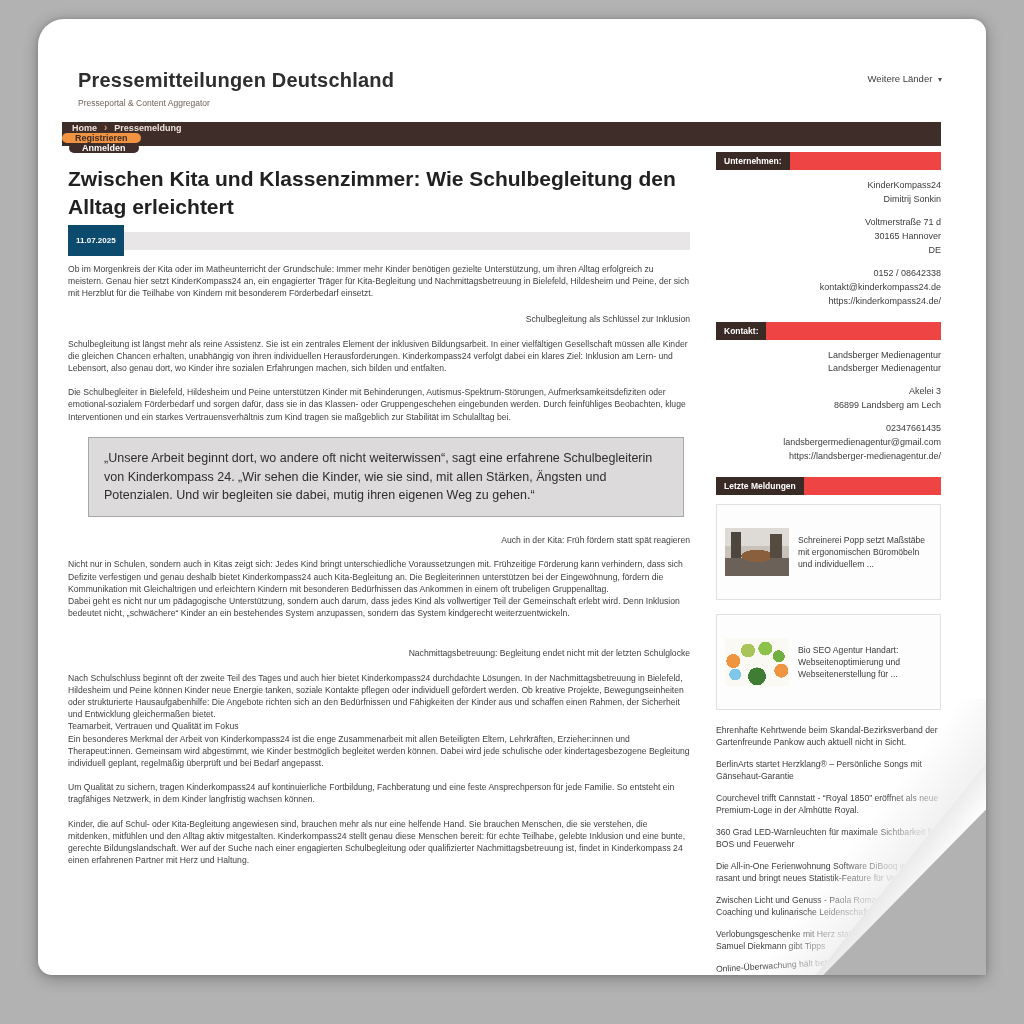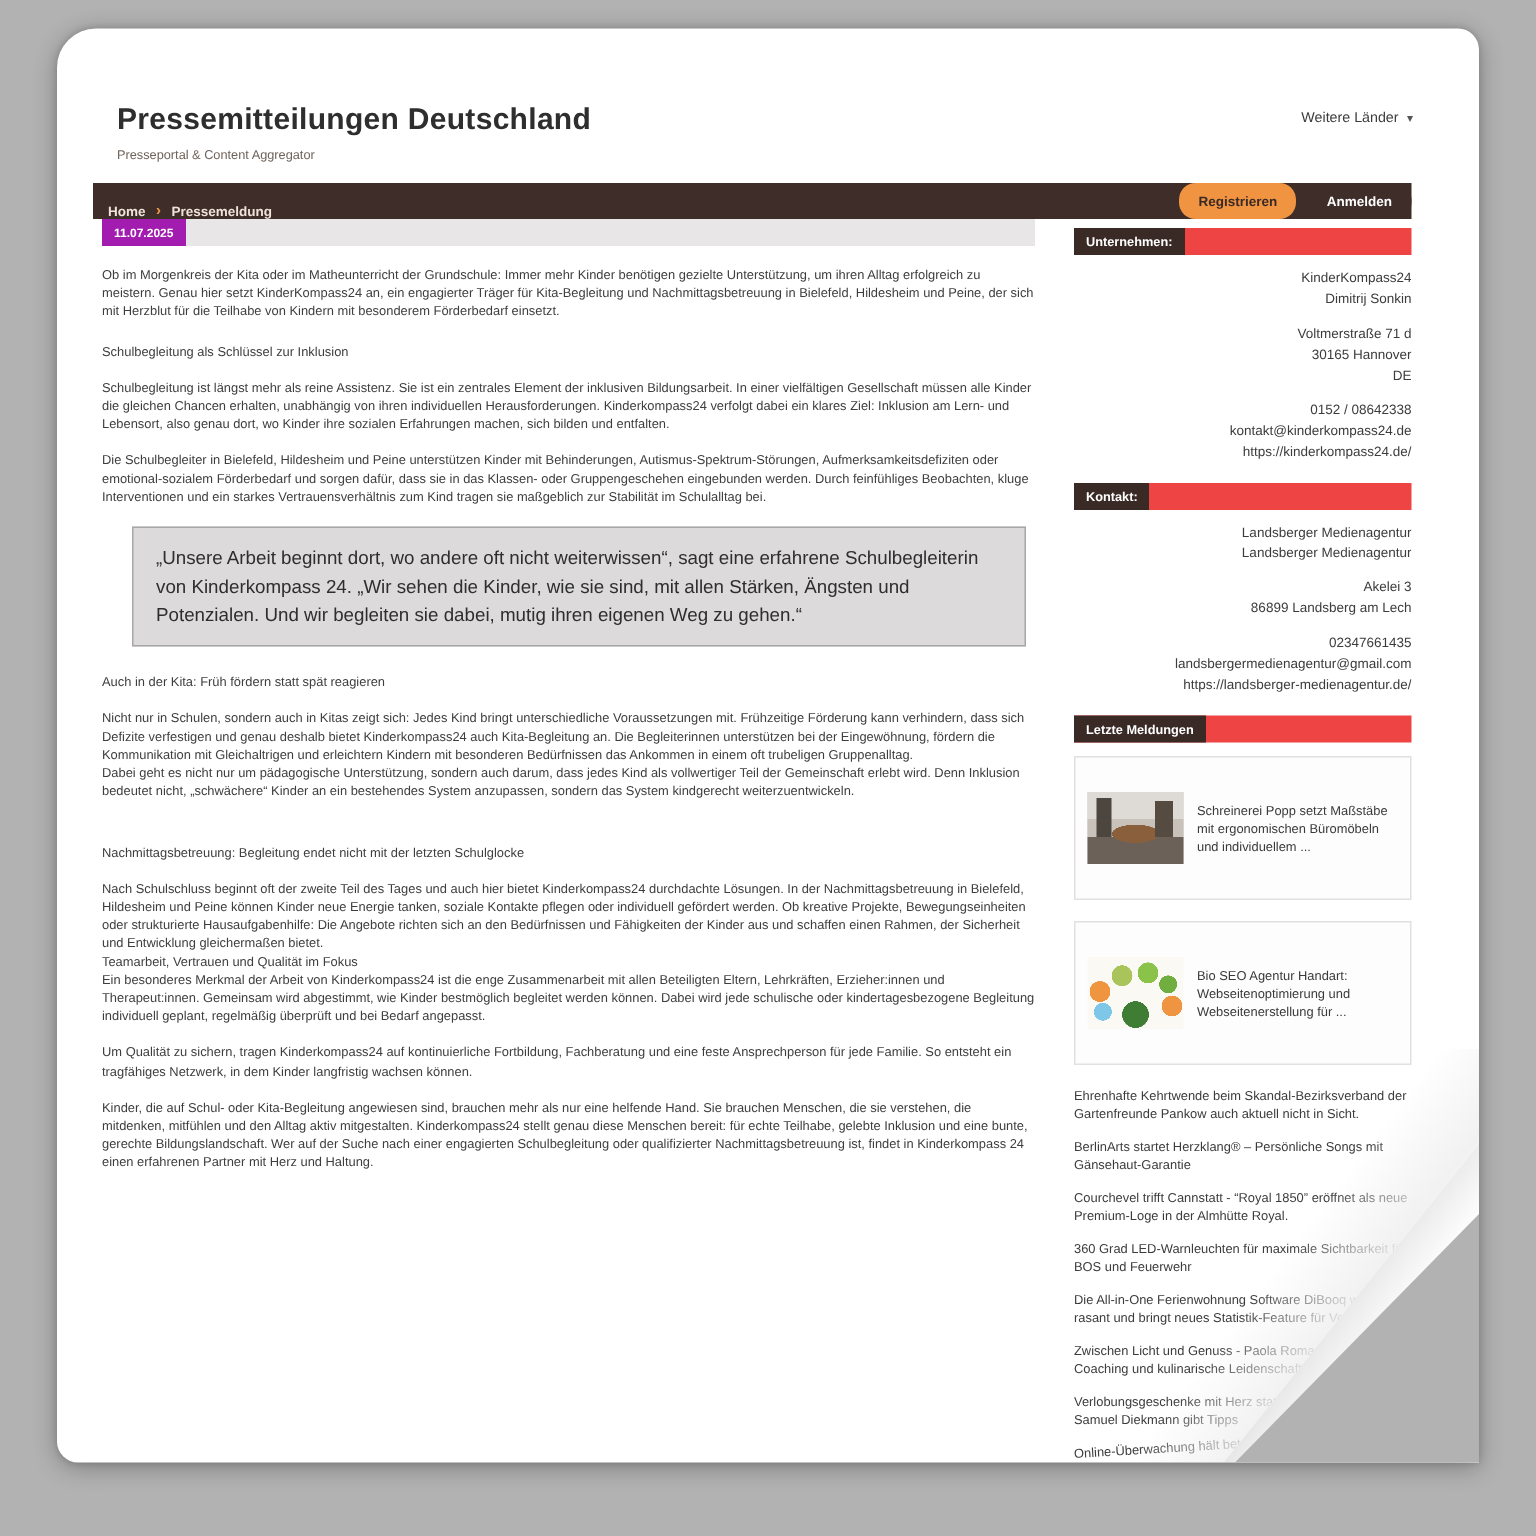--- a/index.html
+++ b/index.html
@@ -29,40 +29,40 @@
     clip-path:polygon(100% 0, 100% 40%, 28% 100%, 0 100%, 0 60%, 55% 0);
     z-index:41;pointer-events:none;
   }
   
   .hdr{display:flex;justify-content:space-between;align-items:flex-start;padding:50px 44px 12px 40px;}
   .logo-title{font-size:20px;font-weight:600;color:#2e2e2e;letter-spacing:.2px;}
   .logo-sub{font-size:8.5px;color:#6f6259;margin-top:6px;}
   .country{font-size:9.5px;color:#3c3c3c;margin-top:4px;cursor:pointer;}
   .country .caret{font-size:8px;color:#555;margin-left:3px;}
   
-  .nav{height:24px;margin:2px 45px 0 24px;background:#3f2d29;display:flex;align-items:flex-end;}
+  .nav{height:24px;margin:2px 45px 0 24px;background:#3f2d29;display:flex;align-items:flex-start;flex-direction:column;}
   .crumbs{display:flex;align-items:center;gap:7px;padding-left:10px;font-size:9px;font-weight:700;}
   .crumb{color:#efe3da;cursor:pointer;}
   .crumb-sep{color:#ef9a4d;font-size:10px;}
   .nav-spacer{flex:1;}
   .btn{height:24px;display:flex;align-items:center;padding:0 13px;font-size:9px;font-weight:700;cursor:pointer;border-radius:11px;}
   .btn-register{background:#f19442;color:#3a2a26;}
   .btn-login{background:#3f2d29;color:#fdfdfd;margin-left:7px;margin-right:0;}
   
   .content{display:flex;margin:0 45px 0 24px;}
   .main{width:654px;padding:0 26px 0 6px;box-sizing:border-box;position:relative;max-height:792px;overflow:hidden;}
   .main::after{content:"";position:absolute;left:0;right:0;bottom:0;height:18px;
     background:linear-gradient(rgba(255,255,255,0), #ffffff 90%);}
   .side{flex:1;padding-top:6px;min-width:0;}
   
   h1.title{font-size:21px;font-weight:600;color:#212121;line-height:1.33;margin:19px 0 11px;}
   .date-strip{background:#e8e6e6;height:18px;display:flex;align-items:center;margin-bottom:13px;}
-  .date-badge{background:#a21caf;color:#ffffff;font-size:8px;font-weight:700;padding:0 8px;height:18px;display:flex;align-items:center;}
+  .date-badge{background:#0c4a6e;color:#ffffff;font-size:8px;font-weight:700;padding:0 8px;height:31px;display:flex;align-items:center;}
   .p,.h{font-size:8.6px;line-height:1.42;color:#3e3e3e;white-space:pre-line;margin:0 0 12px;}
-  .h{margin:14px 0 12px;}
+  .h{margin:14px 0 12px;text-align:right;}
   .h.gap-sm{margin-top:28px;}
   .quote{
     background:#dcdada;border:1px solid #a7a7a7;
     margin:14px 6px 17px 20px;padding:11px 15px;
     font-size:12.5px;line-height:1.5;color:#2e2e2e;white-space:pre-line;
   }
   
   .strip{background:#ef4444;height:18px;display:flex;align-items:center;margin-bottom:9px;}
   .strip .badge{background:#3a2a26;color:#ffffff;font-size:8.5px;font-weight:700;padding:0 8px;height:18px;display:flex;align-items:center;white-space:nowrap;}
   .vcard{font-size:9px;line-height:1.55;color:#3c3c3c;margin-bottom:13px;}
@@ -121,20 +121,21 @@
       <span class="crumb">Pressemeldung</span>
     </div>
     <div class="nav-spacer"></div>
     <div class="btn btn-register">Registrieren</div>
     <div class="btn btn-login">Anmelden</div>
   </div>
 
   <div class="content">
 
     <div class="main">
+      <h1 class="title">Zwischen Kita und Klassenzimmer: Wie Schulbegleitung den Alltag erleichtert</h1>
       <div class="date-strip">
         <span class="date-badge">11.07.2025</span>
       </div>
       <div class="p">Ob im Morgenkreis der Kita oder im Matheunterricht der Grundschule: Immer mehr Kinder benötigen gezielte Unterstützung, um ihren Alltag erfolgreich zu meistern. Genau hier setzt KinderKompass24 an, ein engagierter Träger für Kita-Begleitung und Nachmittagsbetreuung in Bielefeld, Hildesheim und Peine, der sich mit Herzblut für die Teilhabe von Kindern mit besonderem Förderbedarf einsetzt.</div>
       <div class="h">Schulbegleitung als Schlüssel zur Inklusion</div>
       <div class="p">Schulbegleitung ist längst mehr als reine Assistenz. Sie ist ein zentrales Element der inklusiven Bildungsarbeit. In einer vielfältigen Gesellschaft müssen alle Kinder die gleichen Chancen erhalten, unabhängig von ihren individuellen Herausforderungen. Kinderkompass24 verfolgt dabei ein klares Ziel: Inklusion am Lern- und Lebensort, also genau dort, wo Kinder ihre sozialen Erfahrungen machen, sich bilden und entfalten.</div>
       <div class="p">Die Schulbegleiter in Bielefeld, Hildesheim und Peine unterstützen Kinder mit Behinderungen, Autismus-Spektrum-Störungen, Aufmerksamkeitsdefiziten oder emotional-sozialem Förderbedarf und sorgen dafür, dass sie in das Klassen- oder Gruppengeschehen eingebunden werden. Durch feinfühliges Beobachten, kluge Interventionen und ein starkes Vertrauensverhältnis zum Kind tragen sie maßgeblich zur Stabilität im Schulalltag bei.</div>
       <div class="quote">„Unsere Arbeit beginnt dort, wo andere oft nicht weiterwissen“, sagt eine erfahrene Schulbegleiterin von Kinderkompass 24. „Wir sehen die Kinder, wie sie sind, mit allen Stärken, Ängsten und Potenzialen. Und wir begleiten sie dabei, mutig ihren eigenen Weg zu gehen.“</div>
       <div class="h">Auch in der Kita: Früh fördern statt spät reagieren</div>
       <div class="p">Nicht nur in Schulen, sondern auch in Kitas zeigt sich: Jedes Kind bringt unterschiedliche Voraussetzungen mit. Frühzeitige Förderung kann verhindern, dass sich Defizite verfestigen und genau deshalb bietet Kinderkompass24 auch Kita-Begleitung an. Die Begleiterinnen unterstützen bei der Eingewöhnung, fördern die Kommunikation mit Gleichaltrigen und erleichtern Kindern mit besonderen Bedürfnissen das Ankommen in einem oft trubeligen Gruppenalltag.

